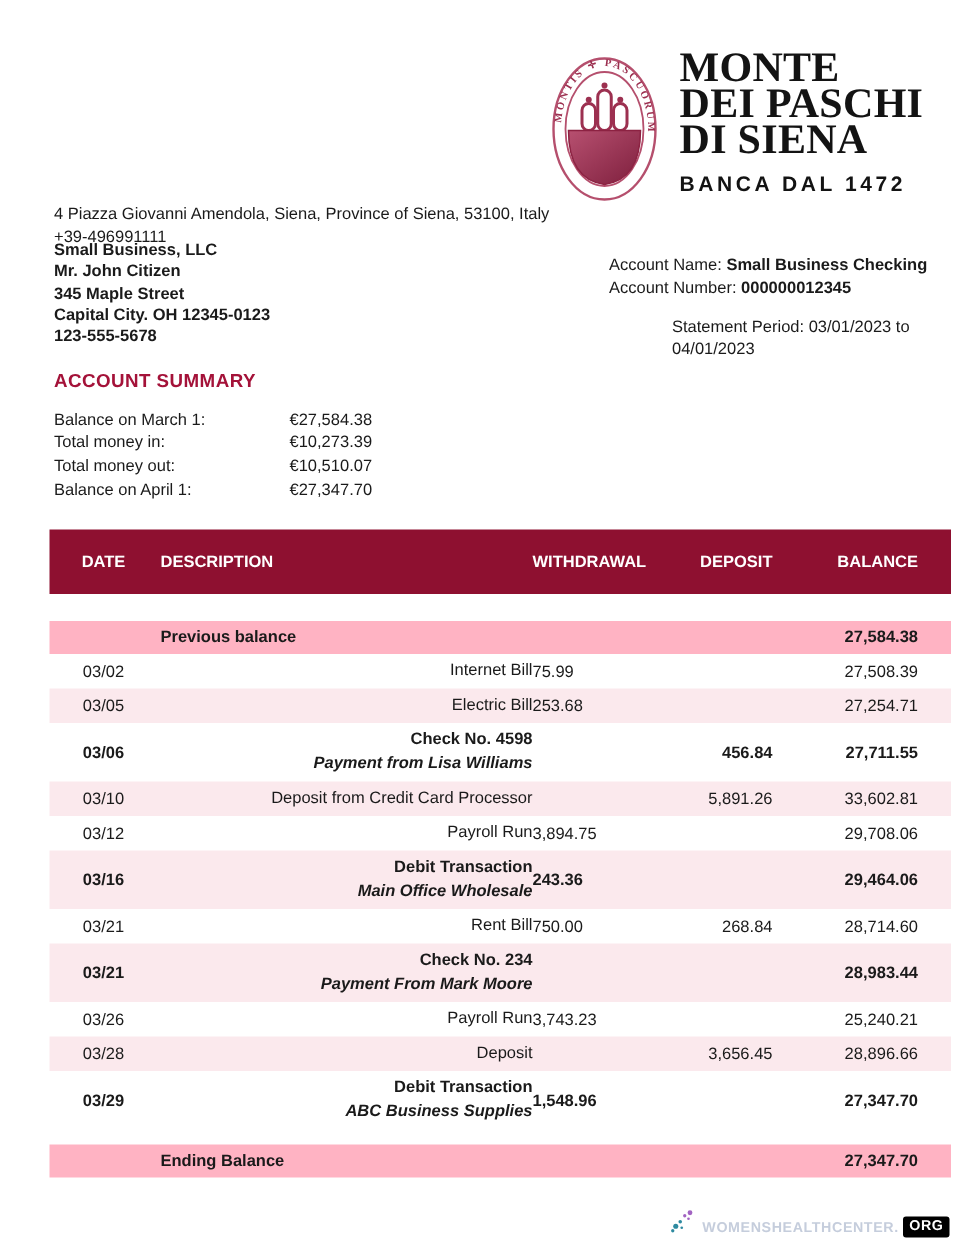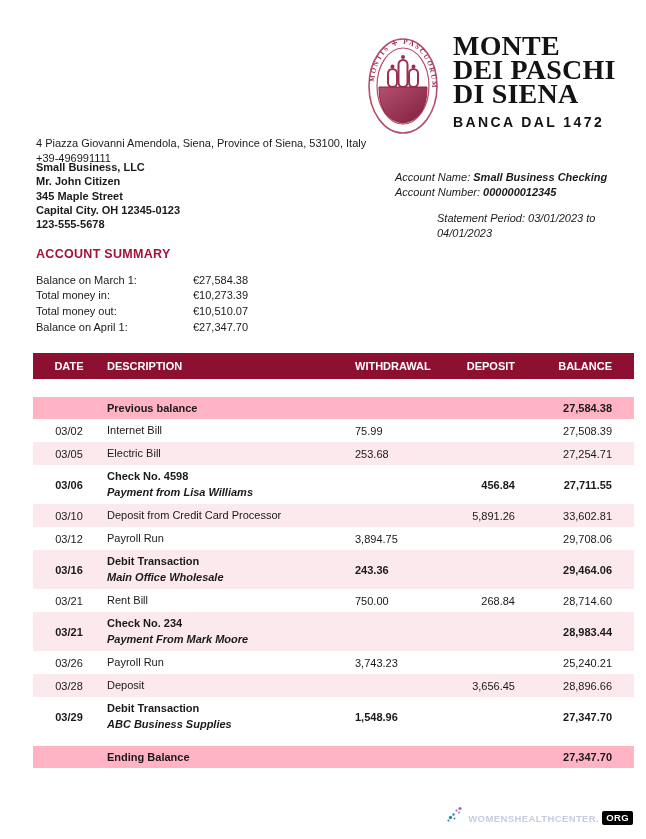--- a/index.html
+++ b/index.html
@@ -18,51 +18,51 @@
   }
   .logo-tagline {
     font-family:Liberation Sans, sans-serif; font-weight:700; font-size:14px;
     color:#131313; letter-spacing:2.4px; margin-top:4px; white-space:nowrap;
   }
 
   .addr { position:absolute; left:36px; top:136px; font-size:11px; line-height:14.5px; }
 
   .customer { position:absolute; left:36px; top:160px; font-size:11px; line-height:14.3px; font-weight:700; }
 
-  .acct-info { position:absolute; left:395px; top:170px; font-size:11px; line-height:14.5px;font-style:italic; }
+  .acct-info { position:absolute; left:406px; top:170px; font-size:11px; line-height:14.5px; }
   .acct-info .bold { font-weight:700; }
   .acct-period { margin-top:12px;margin-left:42px; }
 
   
   .summary-title {
     position:absolute; left:36px; top:247px; font-size:12.5px; font-weight:700;
     color:#a41239; letter-spacing:0.3px;
   }
   .summary { position:absolute; left:36px; top:272px; font-size:11px; }
   .summary-row { display:flex; height:15.6px; align-items:center; }
   .summary-label { width:157px; }
 
   
   .txn-table { position:absolute; left:33px; top:353px; width:601px; font-size:11px; }
   .t-row { display:flex; align-items:center; padding-right:22px; }
   .thead {
-    background:#8e1030; color:#ffffff; height:26px; font-weight:700; font-size:11px;
+    background:#8e1030; color:#ffffff; height:43px; font-weight:700; font-size:11px;
   }
   .c-date { width:72px; text-align:center; }
   .c-desc { flex:1; padding-left:2px; }
   .c-wd   { width:100px; text-align:left; }
   .c-dep  { width:60px;  text-align:right; }
   .c-bal  { width:97px;  text-align:right; }
   .prev-row, .end-row { background:#ffb3c3; height:22px; font-weight:700; }
   .prev-row { margin-top:18px; }
   .t-row.single { height:23px; }
   .t-row.double { height:39px;font-weight:bold; }
   .t-row.alt { background:#fbe9ed; }
   .desc-note { font-style:italic; }
-  .desc-main, .desc-note { line-height:15.5px; }
+  .desc-main, .desc-note { line-height:15.5px;text-align:right; }
   .gap { height:10px; background:#ffffff; }
 
   
   .footer-brand {
     position:absolute; right:13px; top:806px; display:flex; align-items:flex-end;
   }
   .sparkle { margin-bottom:2px; margin-right:1px; }
   .brand-text {
     font-size:9.5px; letter-spacing:0.4px; color:#c5cddc; font-weight:700;
     margin-bottom:1px;

